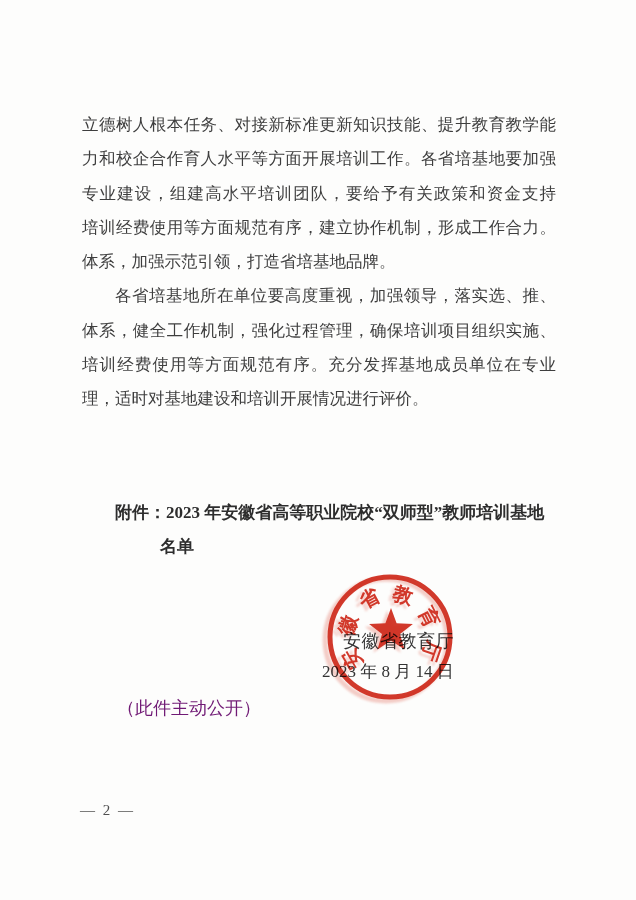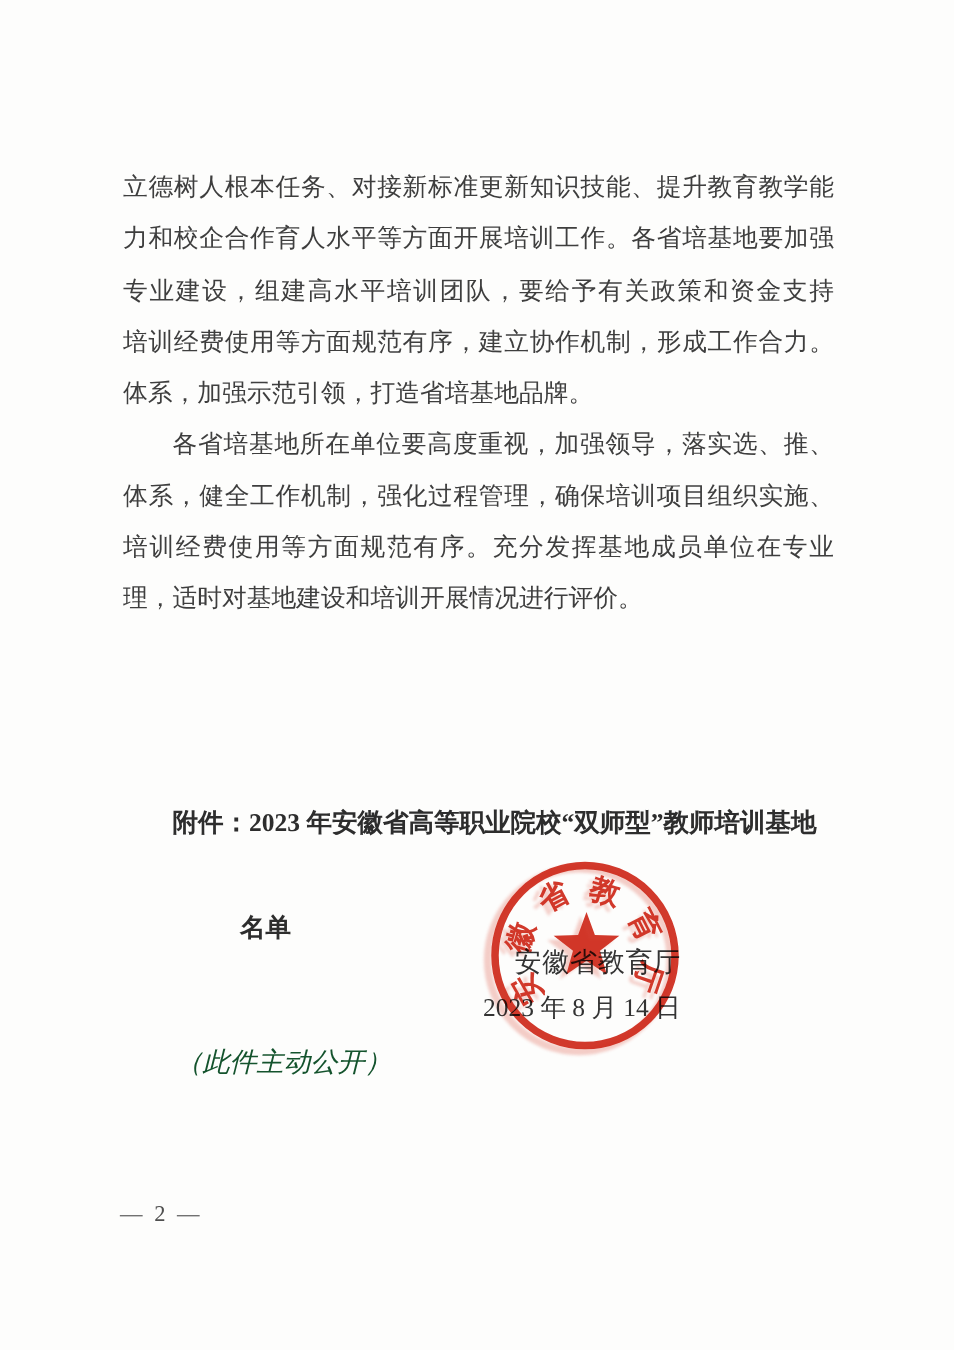--- a/index.html
+++ b/index.html
@@ -36,21 +36,21 @@
   
   .attachment {
     position: absolute;
     left: 82px;
     top: 496px;
     width: 480px;
     font-size: 17px;
     font-weight: bold;
     color: #2d2d2d;
   }
-  .attachment .aline { height: 34px; line-height: 34px; white-space: nowrap; margin-top: 36px; }
+  .attachment .aline { height: 34px; line-height: 34px; white-space: nowrap; }
   .aline1 { padding-left: 33px; }
   .aline2 { padding-left: 78px; }
   
   .issuer-name {
     position: absolute;
     left: 343px;
     top: 630px;
     width: 116px;
     font-size: 18px;
     line-height: 22px;
@@ -88,23 +88,22 @@
     font-family: "Liberation Serif", "DejaVu Serif", serif;
     font-size: 20px;
     font-weight: bold;
   }
   
   .disclosure {
     position: absolute;
     left: 117px;
     top: 696px;
     font-size: 18px;
-    color: #14532d;
+    color: #701a75;
     white-space: nowrap;
-    font-style: italic;
   }
   .page-number {
     position: absolute;
     left: 80px;
     top: 802px;
     font-size: 15px;
     color: #4f4f4f;
     letter-spacing: 2px;
     white-space: nowrap;
   }

